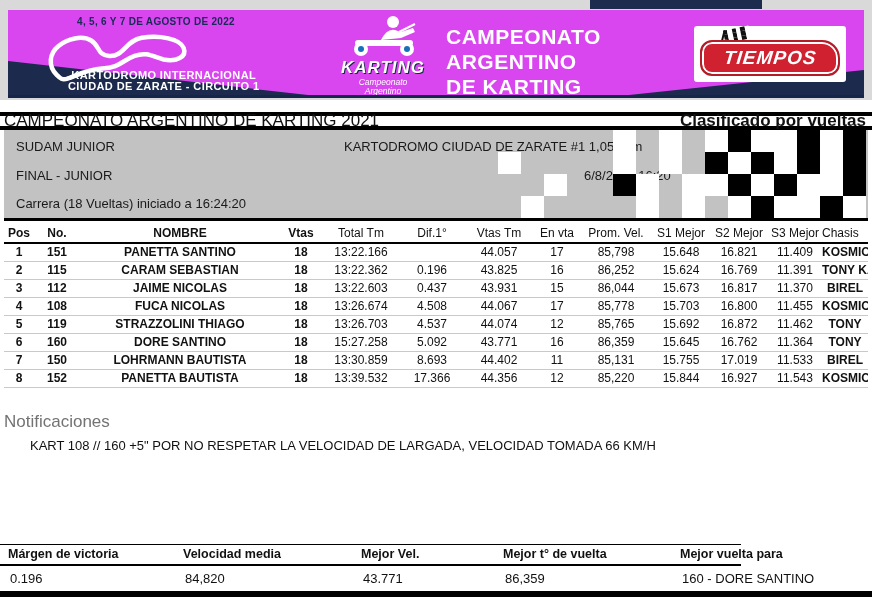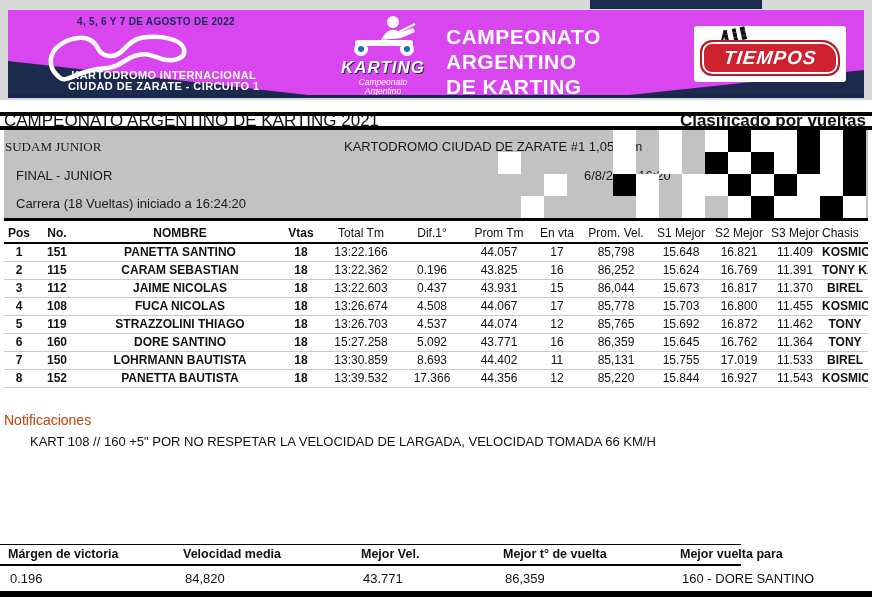--- a/index.html
+++ b/index.html
@@ -62,21 +62,21 @@
   table.results th.hb { font-weight:bold; }
   table.results td { font-size:12px; height:18px; text-align:center; border-bottom:1px solid #c9c9c9;
     padding:0; white-space:nowrap; overflow:hidden; }
   td.c-pos, td.c-no, td.c-nombre, td.c-vtas { font-weight:bold; }
   td.c-s1, td.c-s2, td.c-s3, td.c-en_vta { font-size:11px; }
   td.c-chasis { font-size:10.5px; font-weight:600; text-align:left; }
   th.h-chasis { text-align:left; font-size:11px; }
   th.h-s { font-size:11px; }
   
   .notifications { margin-top:24px; padding-left:4px; }
-  .notif-label { font-size:14px; color:#c2410c; }
+  .notif-label { font-size:17px; color:#737373; }
   .notif-text { font-size:13px; padding-left:26px; margin-top:6px; color:#111; }
   
   .summary { position:absolute; left:0; top:544px; width:741px; border-top:1px solid #000; }
   .summary-grid { display:grid; grid-template-columns:175px 178px 142px 177px 200px; padding:0 0 0 8px; }
   .summary-grid.heads { border-bottom:2.5px solid #000; }
   .summary-grid.heads div { font-size:12.5px; font-weight:bold; padding:2px 0 3px 0; }
   .summary-grid.vals div { font-size:13px; padding:5px 0 8px 2px; }
   .bottom-bar { position:absolute; left:0; bottom:0; width:872px; height:6px; background:#000; }
 </style>
 </head>
@@ -153,21 +153,21 @@
   </div>
 
   <div class="gap"></div>
 
   <div class="title-bar">
     <span class="main">CAMPEONATO ARGENTINO DE KARTING 2021</span>
     <span class="right">Clasificado por vueltas</span>
   </div>
 
   <div class="info-band">
-    <div class="info-text" style="left:1px; top:9px;font-family:Liberation Serif, serif;">SUDAM JUNIOR</div>
+    <div class="info-text" style="left:12px; top:9px;">SUDAM JUNIOR</div>
     <div class="info-text" style="left:340px; top:9px;">KARTODROMO CIUDAD DE ZARATE #1 1,050 km</div>
     <div class="info-text" style="left:12px; top:38px;">FINAL - JUNIOR</div>
     <div class="info-text" style="left:580px; top:38px;">6/8/2022 16:20</div>
     <div class="info-text" style="left:12px; top:66px;">Carrera (18 Vueltas) iniciado a 16:24:20</div>
     <div class="checker" id="checker">
         <div class="g"></div>
         <div class="g"></div>
         <div class="g"></div>
         <div class="g"></div>
         <div class="g"></div>
@@ -251,21 +251,21 @@
       <col style="width:46px">
     </colgroup>
     <thead>
         <tr id="results-head-row">
           <th class="hb">Pos</th>
           <th class="hb">No.</th>
           <th class="hb">NOMBRE</th>
           <th class="hb">Vtas</th>
           <th>Total Tm</th>
           <th>Dif.1°</th>
-          <th>Prom Tm</th>
+          <th>Vtas Tm</th>
           <th class="h-s">En vta</th>
           <th class="h-s">Prom. Vel.</th>
           <th class="h-s">S1 Mejor</th>
           <th class="h-s">S2 Mejor</th>
           <th class="h-s">S3 Mejor</th>
           <th class="h-chasis">Chasis</th>
         </tr>
       </thead>
     <tbody id="results-body">
         <tr>

